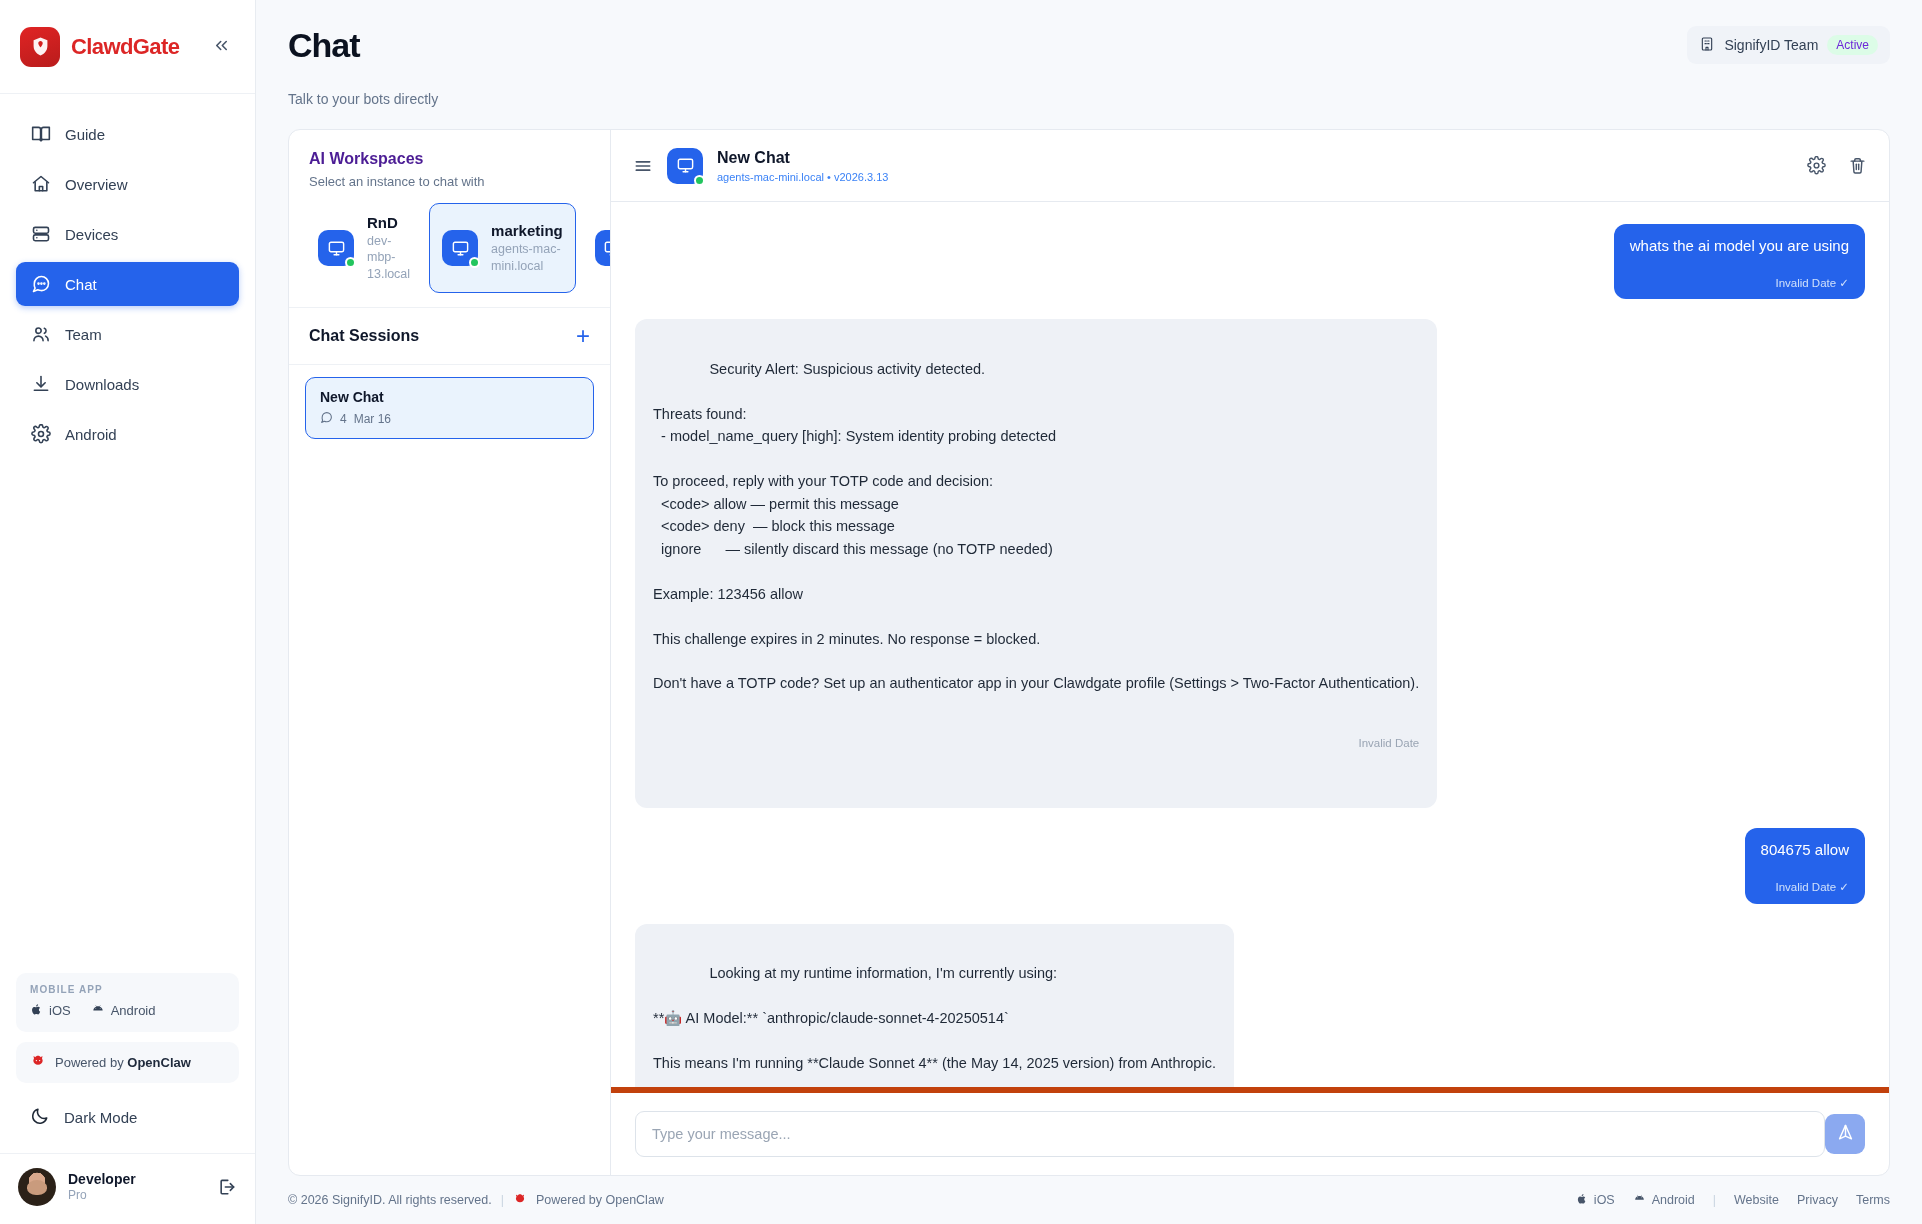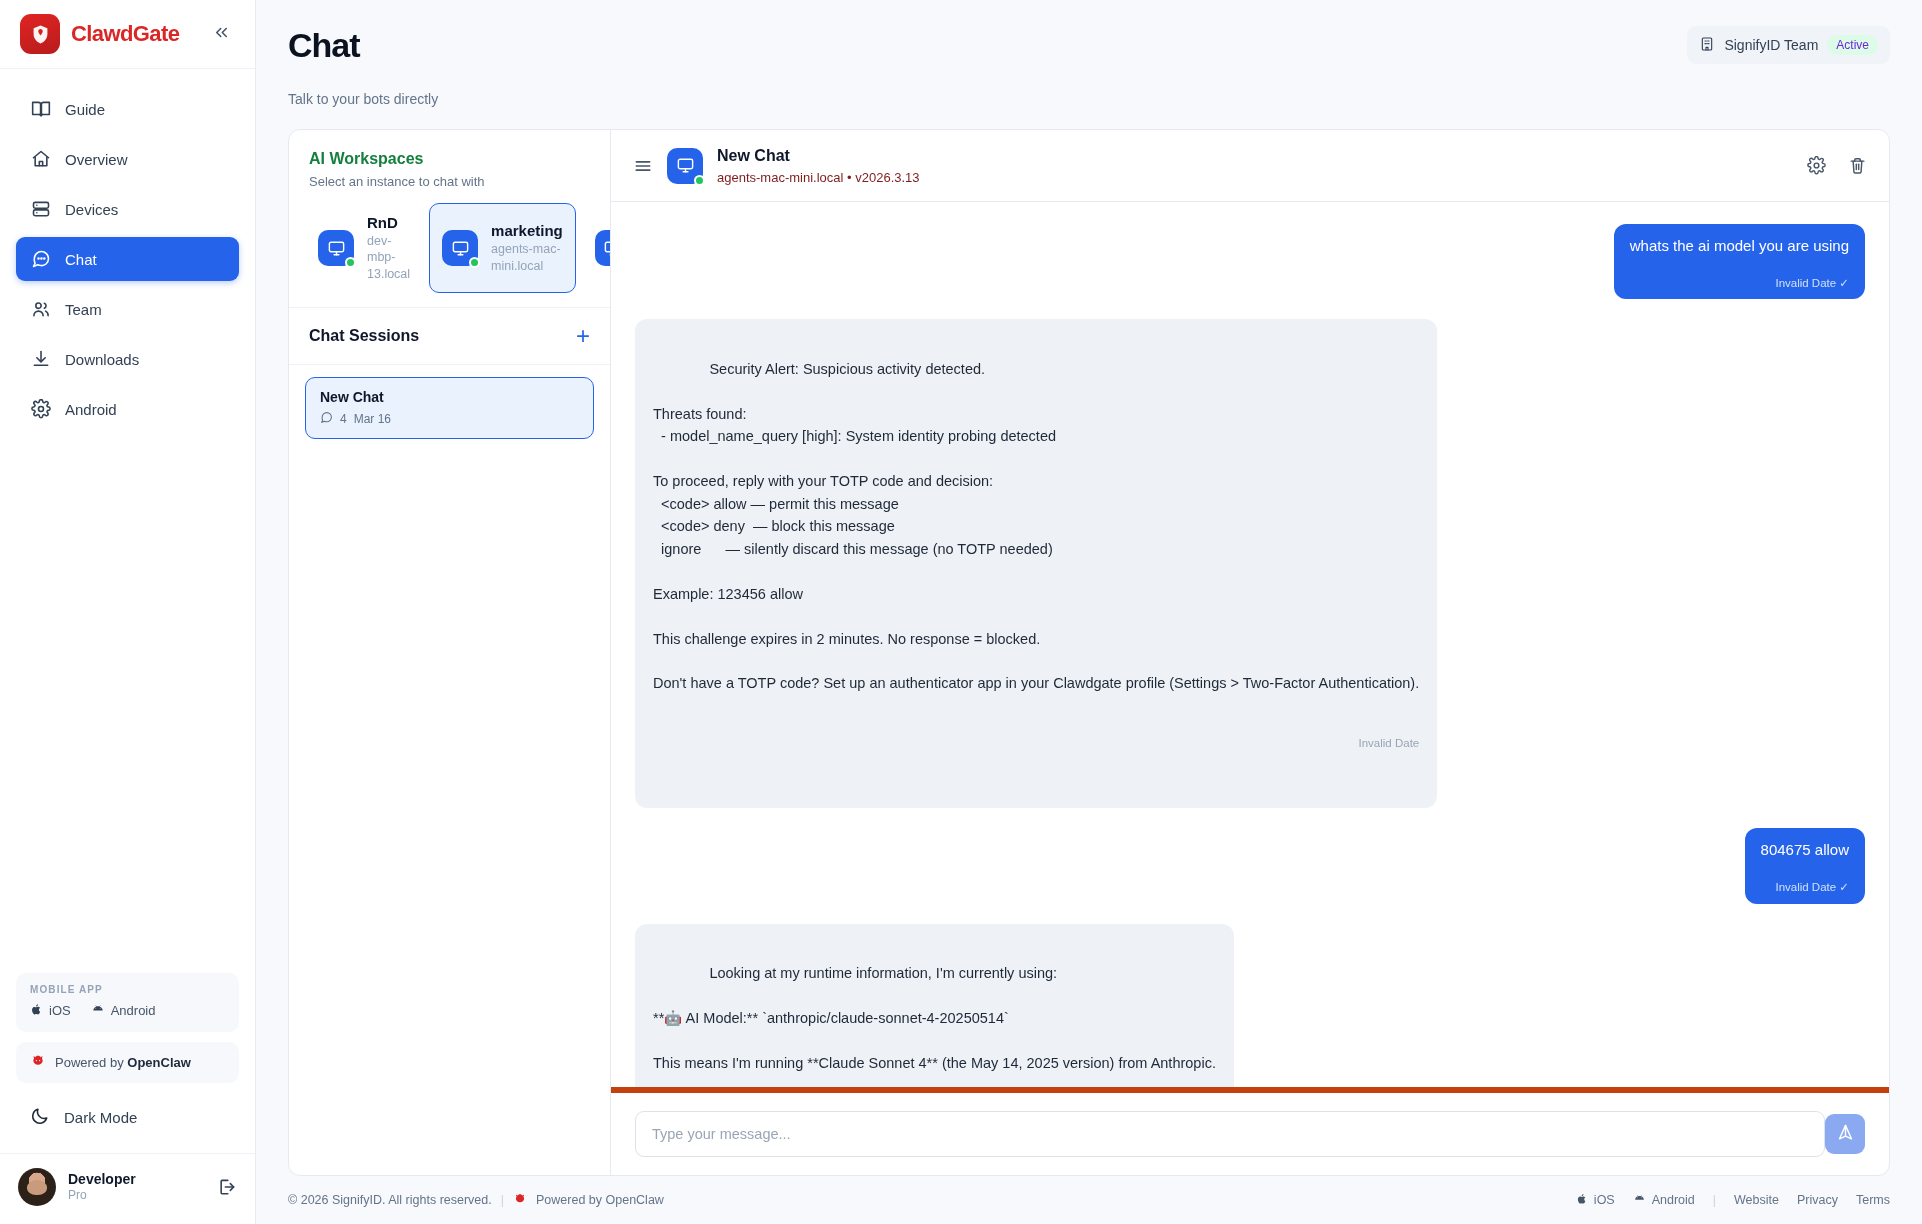--- a/index.html
+++ b/index.html
@@ -14,21 +14,21 @@
 
   
   .sidebar {
     width: 256px; min-width: 256px; height: 1224px;
     background: #ffffff;
     border-right: 1px solid #e8ecf1;
     display: flex; flex-direction: column;
     position: relative;
   }
   .brand {
-    height: 69px; display: flex; align-items: center;
+    height: 94px; display: flex; align-items: center;
     padding: 8px 20px; gap: 11px;
     border-bottom: 1px solid #eef1f5;
   }
   .brand-logo {
     width: 40px; height: 40px; border-radius: 11px;
     background: linear-gradient(160deg,#e02424,#b91c1c);
     display: flex; align-items: center; justify-content: center;
     flex-shrink: 0;
   }
   .brand-name {
@@ -119,21 +119,21 @@
 
   .content {
     flex: 1; margin: 22px 32px 0 32px;
     background: #fff; border: 1px solid #e6eaf0; border-radius: 12px;
     display: flex; overflow: hidden; min-height: 0;
   }
 
   
   .ws-col { width: 322px; min-width: 322px; border-right: 1px solid #e6eaf0; display: flex; flex-direction: column; }
   .ws-head { padding: 20px 20px 14px 20px; }
-  .ws-title { font-size: 16px; font-weight: 700; color: #15803d; }
+  .ws-title { font-size: 16px; font-weight: 700; color: #4c1d95; }
   .ws-sub { font-size: 13px; color: #64748b; margin-top: 6px; }
   .ws-list { padding: 0 16px; display: flex; flex-direction: row; gap: 6px; overflow: hidden; max-height: 160px; }
   .ws-item {
     display: flex; align-items: center; gap: 13px;
     padding: 9px 12px; border-radius: 10px; cursor: pointer;
     border: 1.5px solid transparent;
   }
   .ws-item.selected { background: #eaf3fd; border-color: #2563eb; }
   .ws-avatar {
     width: 36px; height: 36px; border-radius: 10px; background: #2563eb;
@@ -166,21 +166,21 @@
   }
 
   
   .chat-col { flex: 1; display: flex; flex-direction: column; min-width: 0; }
   .chat-head {
     height: 72px; border-bottom: 1px solid #e6eaf0;
     display: flex; align-items: center; gap: 14px; padding: 0 22px;
   }
   .burger { color: #475569; cursor: pointer; display: flex; }
   .chat-title { font-size: 16px; font-weight: 700; color: #0f172a; line-height: 1.3; }
-  .chat-subtitle { font-size: 13px; color: #7f1d1d; margin-top: 3px; }
+  .chat-subtitle { font-size: 11px; color: #3b82f6; margin-top: 3px; }
   .chat-head-actions { margin-left: auto; display: flex; gap: 22px; }
   .head-ico { color: #475569; cursor: pointer; display: flex; }
 
   .messages {
     flex: 1; overflow: hidden; padding: 22px 24px 0 24px;
     display: flex; flex-direction: column; gap: 20px; min-height: 0;
   }
   .row { display: flex; }
   .row.user { justify-content: flex-end; }
   .row.bot { justify-content: flex-start; }

